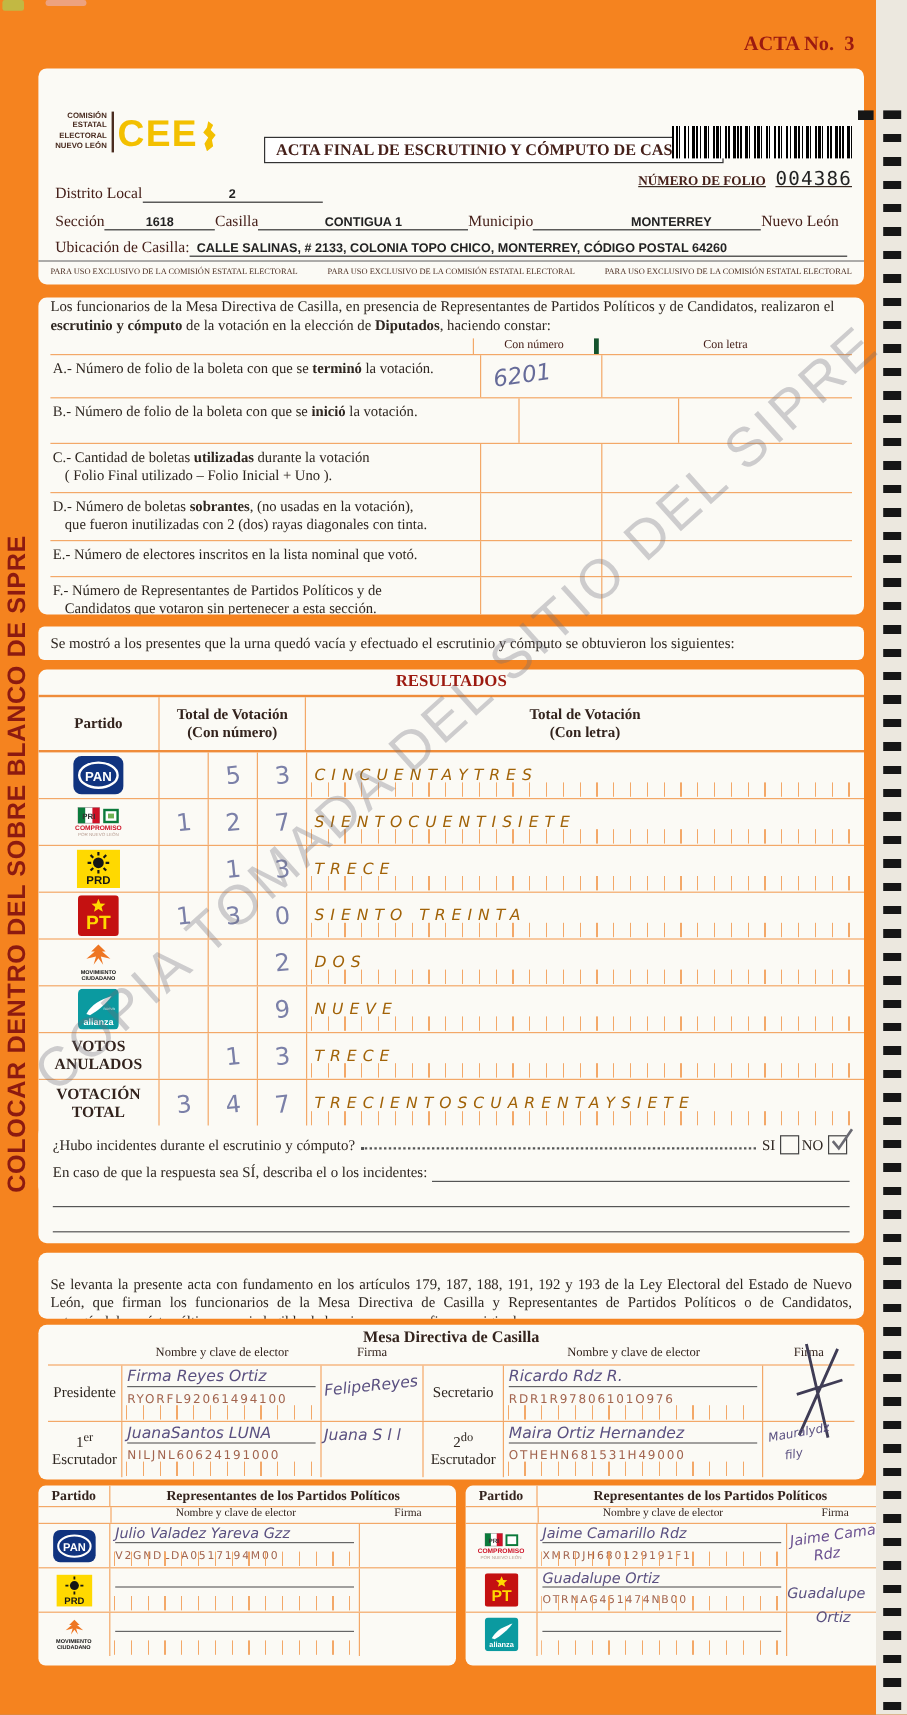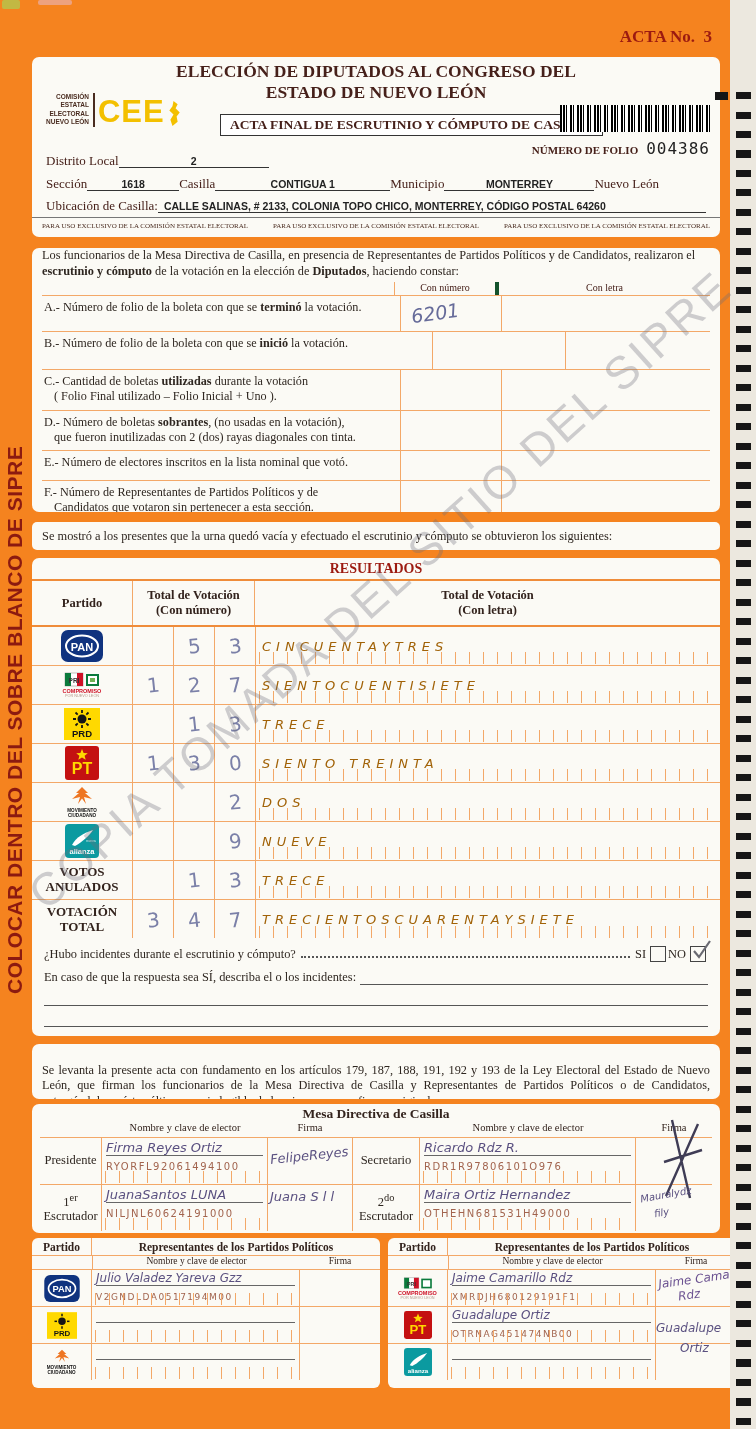--- a/index.html
+++ b/index.html
@@ -27,21 +27,21 @@
   .h-title{position:absolute;left:0;right:0;top:4px;text-align:center;font-weight:bold;font-size:17.5px;
            color:#46201a;line-height:1.18;}
   .cee{position:absolute;left:14px;top:36px;display:flex;align-items:flex-end;}
   .cee-org{font-family:"Liberation Sans",sans-serif;font-weight:bold;font-size:6.5px;color:#4a2c20;
            text-align:right;line-height:1.3;border-right:2px solid #4a2c20;padding-right:4px;margin-right:3px;}
   .cee-org span{display:block;}
   .cee-mark{font-family:"Liberation Sans",sans-serif;font-weight:bold;font-size:31px;color:#f3c000;letter-spacing:1px;line-height:1;}
   .h-sub{position:absolute;left:188px;top:57px;border:1.5px solid #333;padding:2px 9px;font-weight:bold;font-size:13.5px;color:#46201a;background:#fff;}
   .barcode{position:absolute;right:10px;top:48px;width:150px;height:27px;
            background:repeating-linear-gradient(90deg,#000 0 2px,#fff 2px 3px,#000 3px 5px,#fff 5px 6px,#000 6px 7px,#fff 7px 10px,#000 10px 12px,#fff 12px 13px,#000 13px 14px,#fff 14px 17px);}
-  .folio{position:absolute;right:10px;top:82px;display:flex;align-items:baseline;gap:8px;}
+  .folio{position:absolute;right:10px;top:82px;display:flex;align-items:baseline;gap:8px;text-decoration:underline;}
   .folio-label{font-weight:bold;font-size:11px;color:#46201a;}
   .folio-value{font-family:"DejaVu Sans Mono",monospace;font-size:16px;color:#222;letter-spacing:1px;}
   .frow{position:absolute;left:14px;right:14px;display:flex;align-items:baseline;font-size:13px;color:#46201a;}
   .fill{display:inline-block;border-bottom:1px solid #333;text-align:center;
         font-family:"Liberation Sans",sans-serif;font-size:10.5px;font-weight:bold;color:#222;}
   .hr1{position:absolute;left:0;right:0;top:160px;border-top:1px solid #777;}
   .excl{position:absolute;left:10px;right:10px;top:165px;display:flex;justify-content:space-between;
         font-size:7px;color:#4a2c20;}
   
   #p2{top:248px;height:264px;padding:0 10px;}
@@ -128,24 +128,20 @@
   <div class="smudge2"></div>
 
   <div class="side-text">COLOCAR DENTRO DEL SOBRE BLANCO DE SIPRE</div>
   <div class="watermark">COPIA TOMADA DEL SITIO DEL SIPRE</div>
 
   <div class="acta">
     <span>ACTA No.</span>&nbsp;&nbsp;<span>3</span>
   </div>
 
   <div class="card" id="p1" style="overflow:visible;">
-    <div class="h-title">
-      <div>ELECCIÓN DE DIPUTADOS AL CONGRESO DEL</div>
-      <div>ESTADO DE NUEVO LEÓN</div>
-    </div>
     <div class="cee">
       <div class="cee-org">
         <span>COMISIÓN</span>
         <span>ESTATAL</span>
         <span>ELECTORAL</span>
         <span>NUEVO LEÓN</span>
       </div>
       <span class="cee-mark">CEE</span>
       <svg width="17" height="27" viewBox="0 0 16 26">
         <path d="M8 1 L12 4 L10 8 L14 12 L11 16 L12 21 L7 25 L5 19 L8 14 L4 10 L7 6 Z" fill="#f3c000"></path>
@@ -160,21 +156,21 @@
     <div class="frow" style="top:96px;">
       <span>Distrito Local</span>
       <span class="fill" style="width:150px;">2</span>
     </div>
     <div class="frow" style="top:119px;">
       <span>Sección</span>
       <span class="fill" style="width:92px;">1618</span>
       <span>Casilla</span>
       <span class="fill" style="width:175px;">CONTIGUA 1</span>
       <span>Municipio</span>
-      <span class="fill" style="width:150px;">MONTERREY</span>
+      <span class="fill" style="width:150px;padding-left:40px;">MONTERREY</span>
       <span>Nuevo León</span>
     </div>
     <div class="frow" style="top:141px;">
       <span>Ubicación de Casilla:</span>
       <span class="fill" style="flex:1;text-align:left;padding-left:6px;">CALLE SALINAS, # 2133, COLONIA TOPO CHICO, MONTERREY, CÓDIGO POSTAL 64260</span>
     </div>
     <div class="hr1"></div>
     <div class="excl">
       <span>PARA USO EXCLUSIVO DE LA COMISIÓN ESTATAL ELECTORAL</span>
       <span>PARA USO EXCLUSIVO DE LA COMISIÓN ESTATAL ELECTORAL</span>

